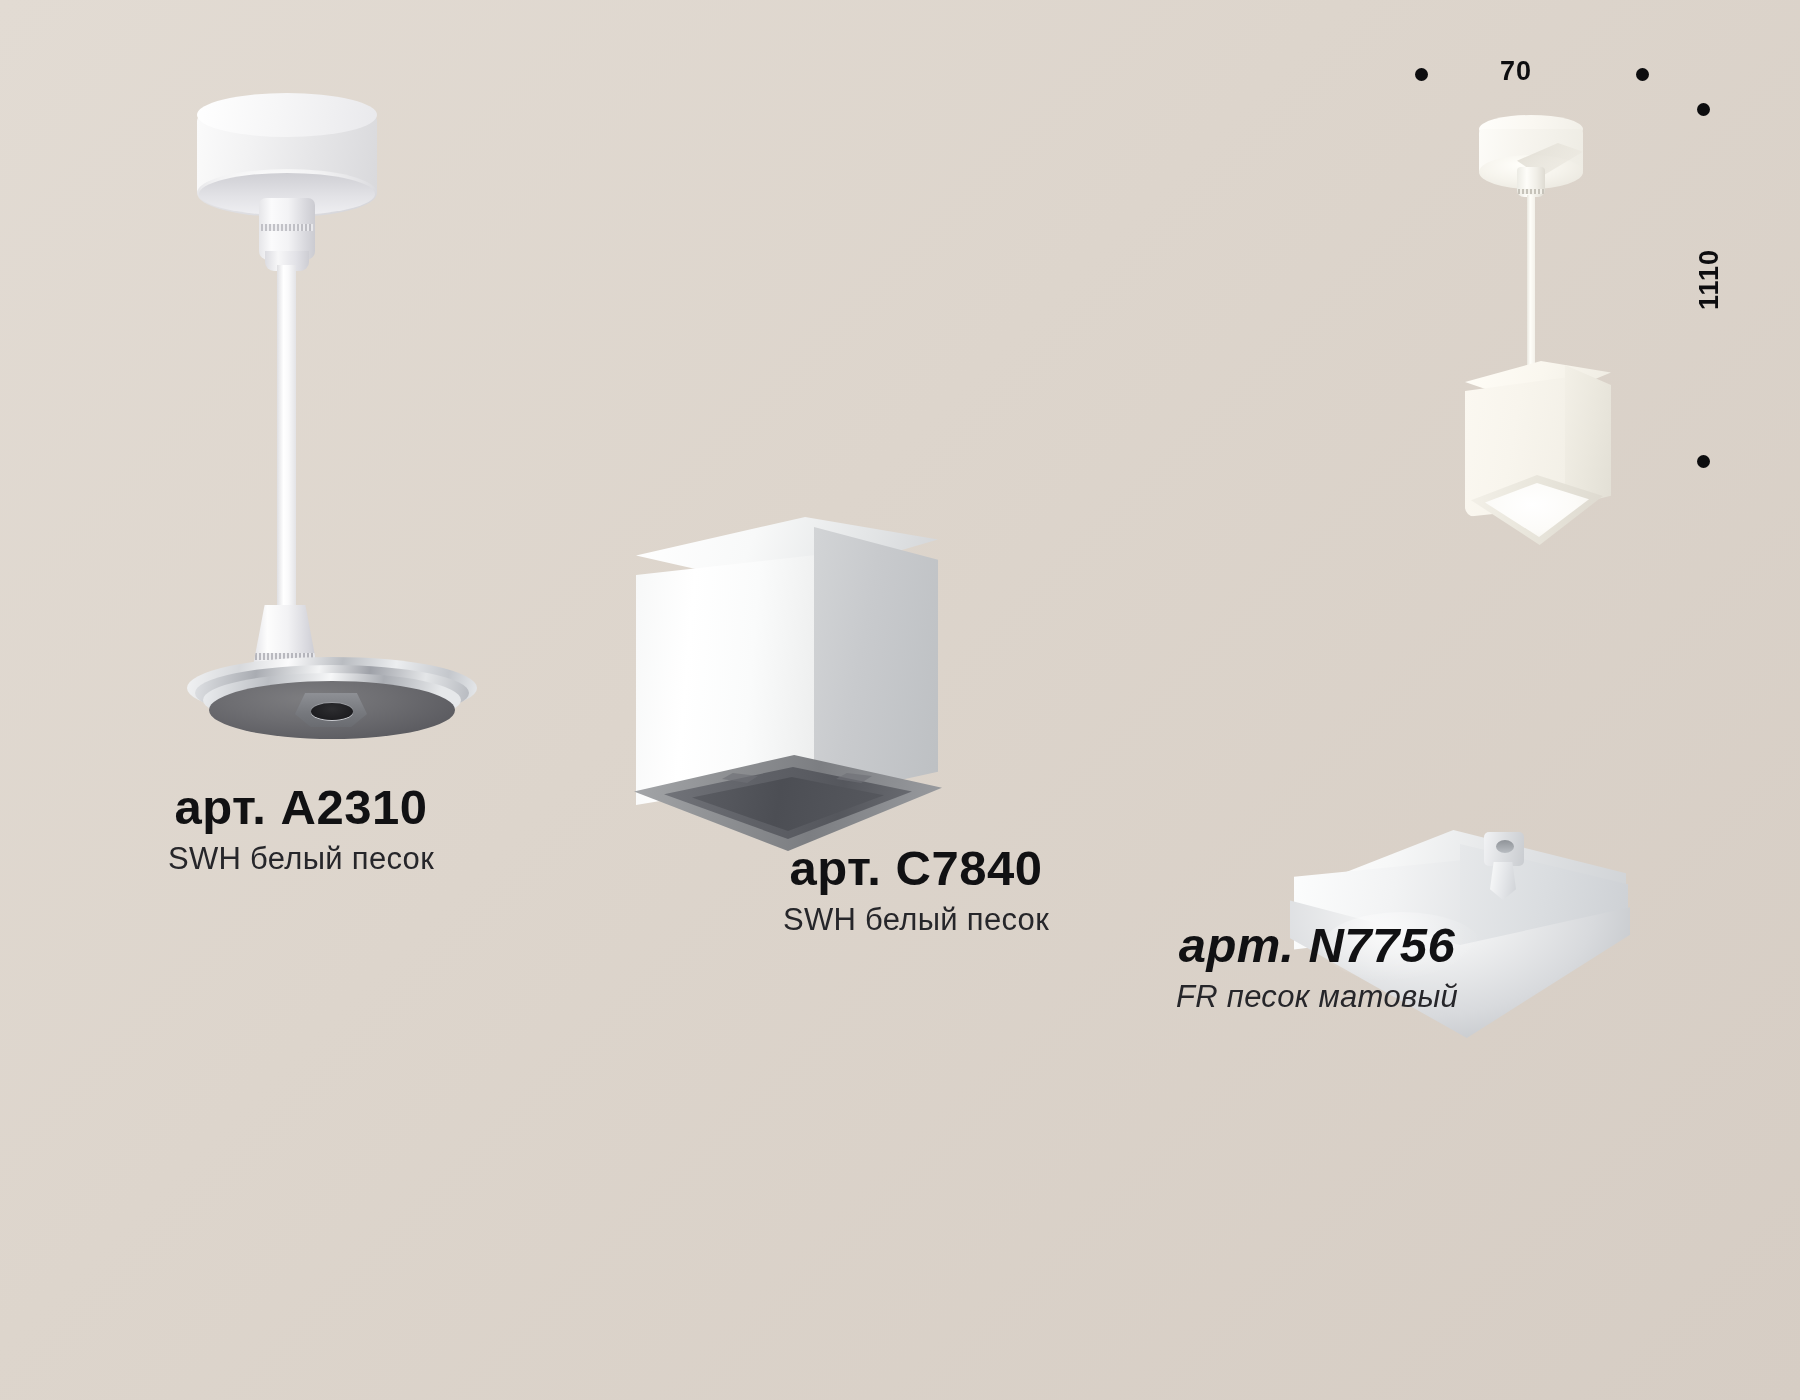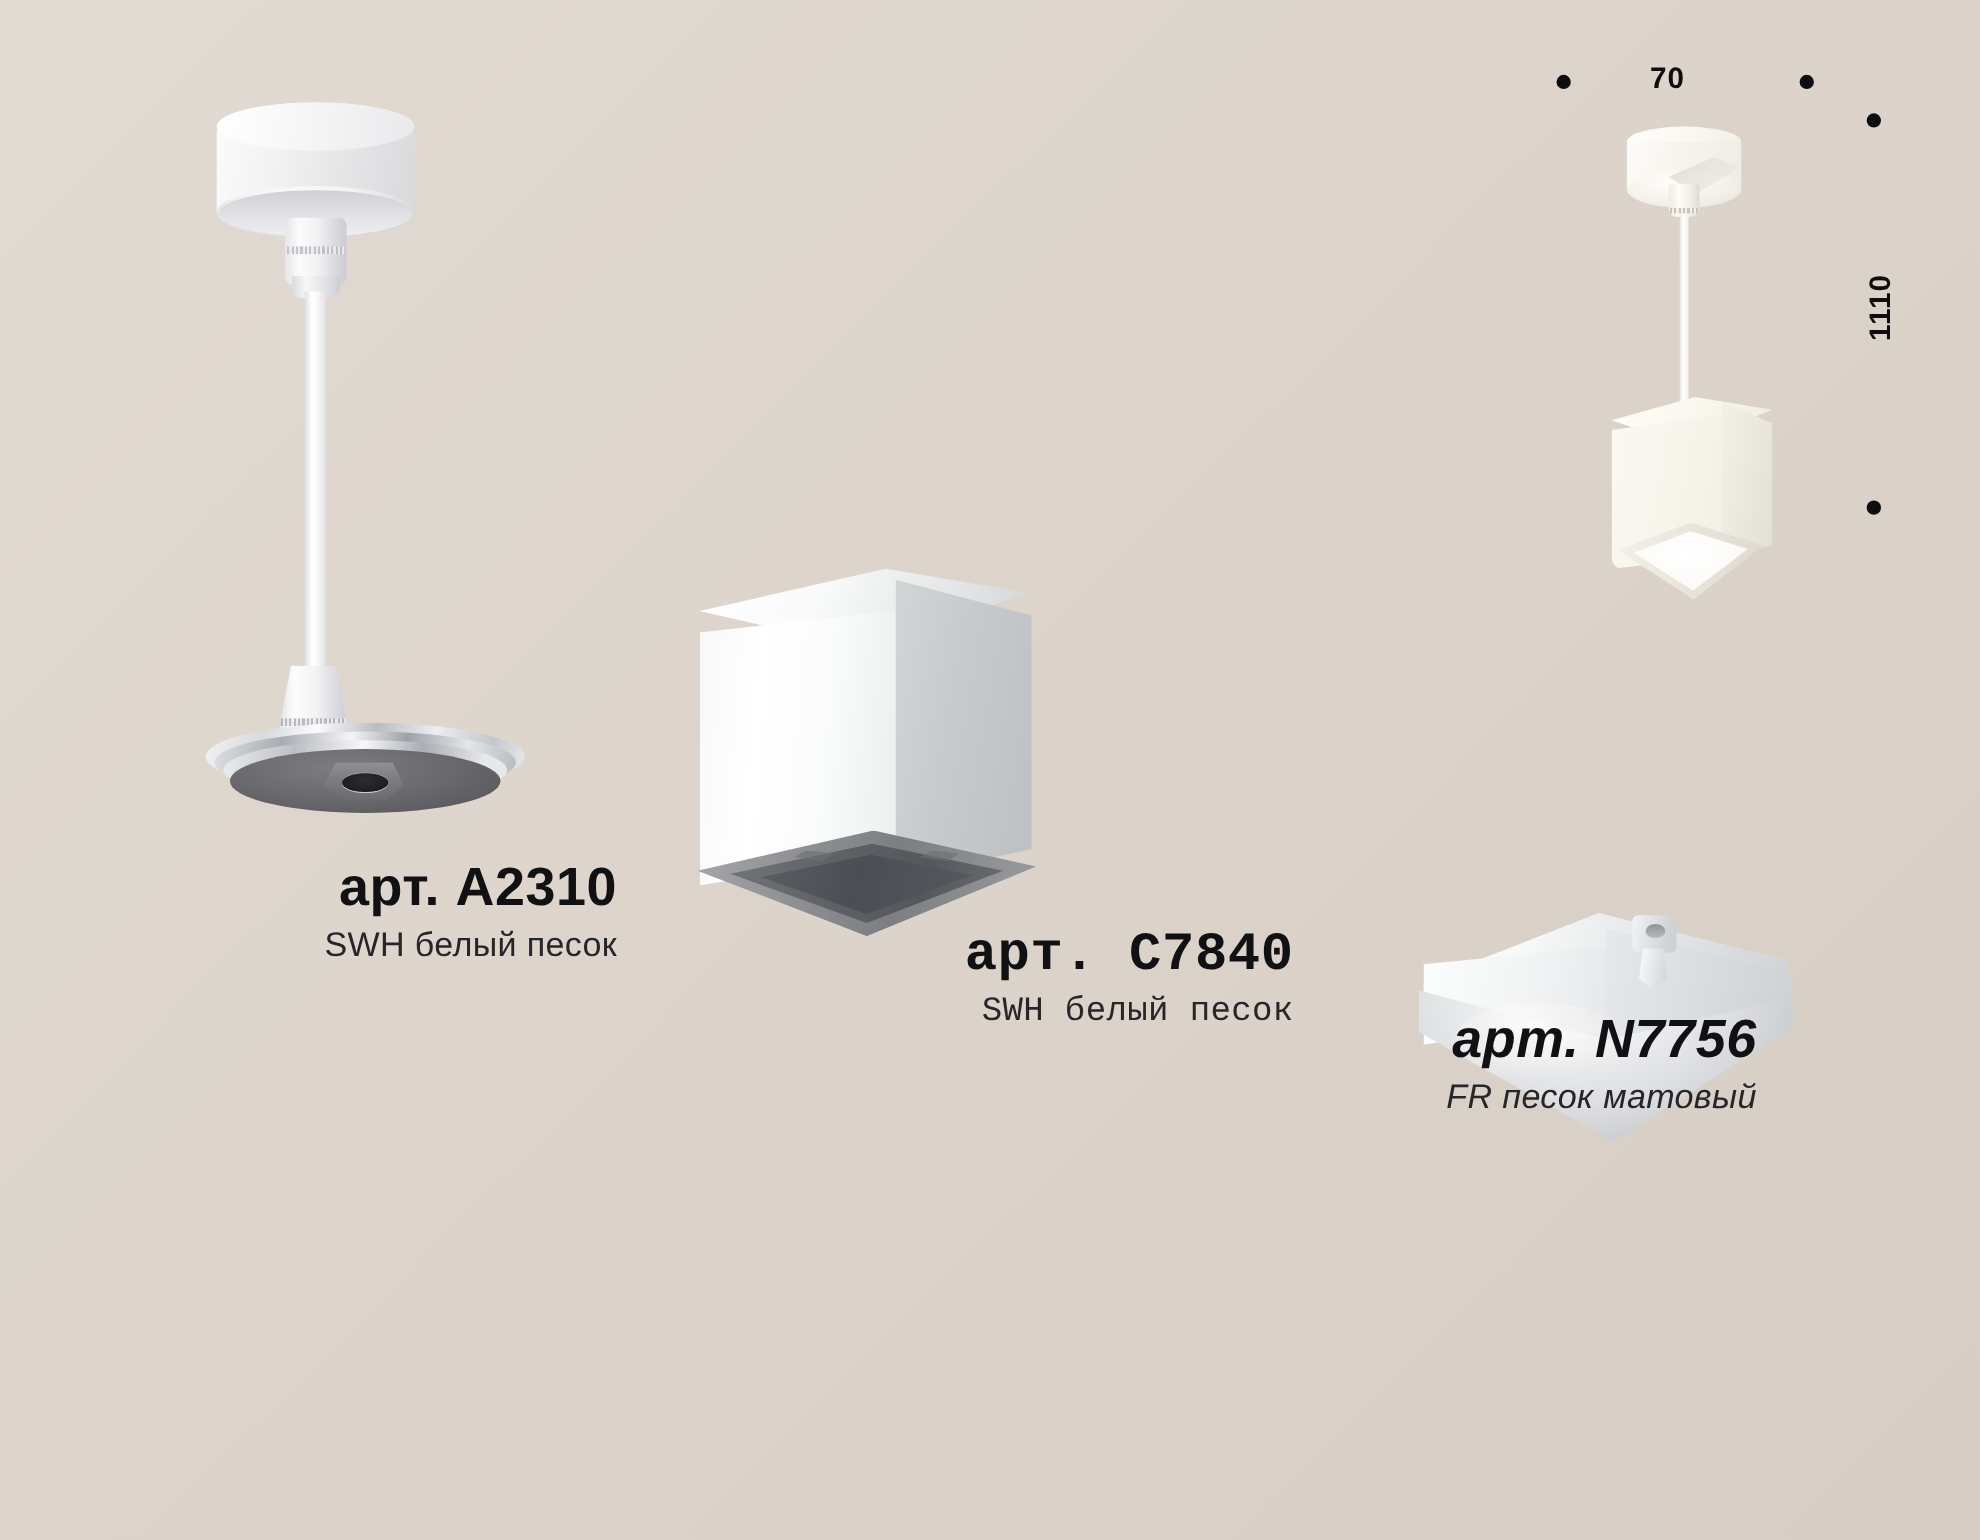--- a/index.html
+++ b/index.html
@@ -10,21 +10,21 @@
   }
   #stage{
     position:relative;
     width:1800px;height:1400px;
     background:
       linear-gradient(135deg,#e2dbd3 0%,#ddd5cc 42%,#d6cdc4 100%);
     overflow:hidden;
   }
 
   
-  .label{position:absolute;text-align:right;white-space:nowrap;}
+  .label{position:absolute;text-align:center;white-space:nowrap;}
   .label .art{
     font-size:49px;font-weight:700;color:#111113;letter-spacing:.5px;
     line-height:1.06;
   }
   .label .fin{
     font-size:31px;font-weight:400;color:#26262a;letter-spacing:.3px;
     margin-top:8px;line-height:1.1;
   }
 
   
@@ -307,21 +307,21 @@
     <div class="cube-top"></div>
     <div class="cube-left"></div>
     <div class="cube-right"></div>
     <div class="cube-bot-outer"></div>
     <div class="cube-bot-inner"></div>
     <div class="cube-bot-led"></div>
     <div class="cube-notch" style="left:92px;"></div>
     <div class="cube-notch" style="left:206px;"></div>
   </div>
 
-  <div class="label" style="left:616px;top:843px;width:560px;font-family:Liberation Mono, monospace;">
+  <div class="label" style="left:636px;top:843px;width:560px;">
     <div class="art">арт. C7840</div>
     <div class="fin">SWH белый песок</div>
   </div>
 
   <div id="p3">
     <div class="p3-cap-top"></div>
     <div class="p3-cap-body"></div>
     <div class="p3-cap-bot"></div>
     <div class="p3-cap-shade"></div>
     <div class="p3-socket"></div>

